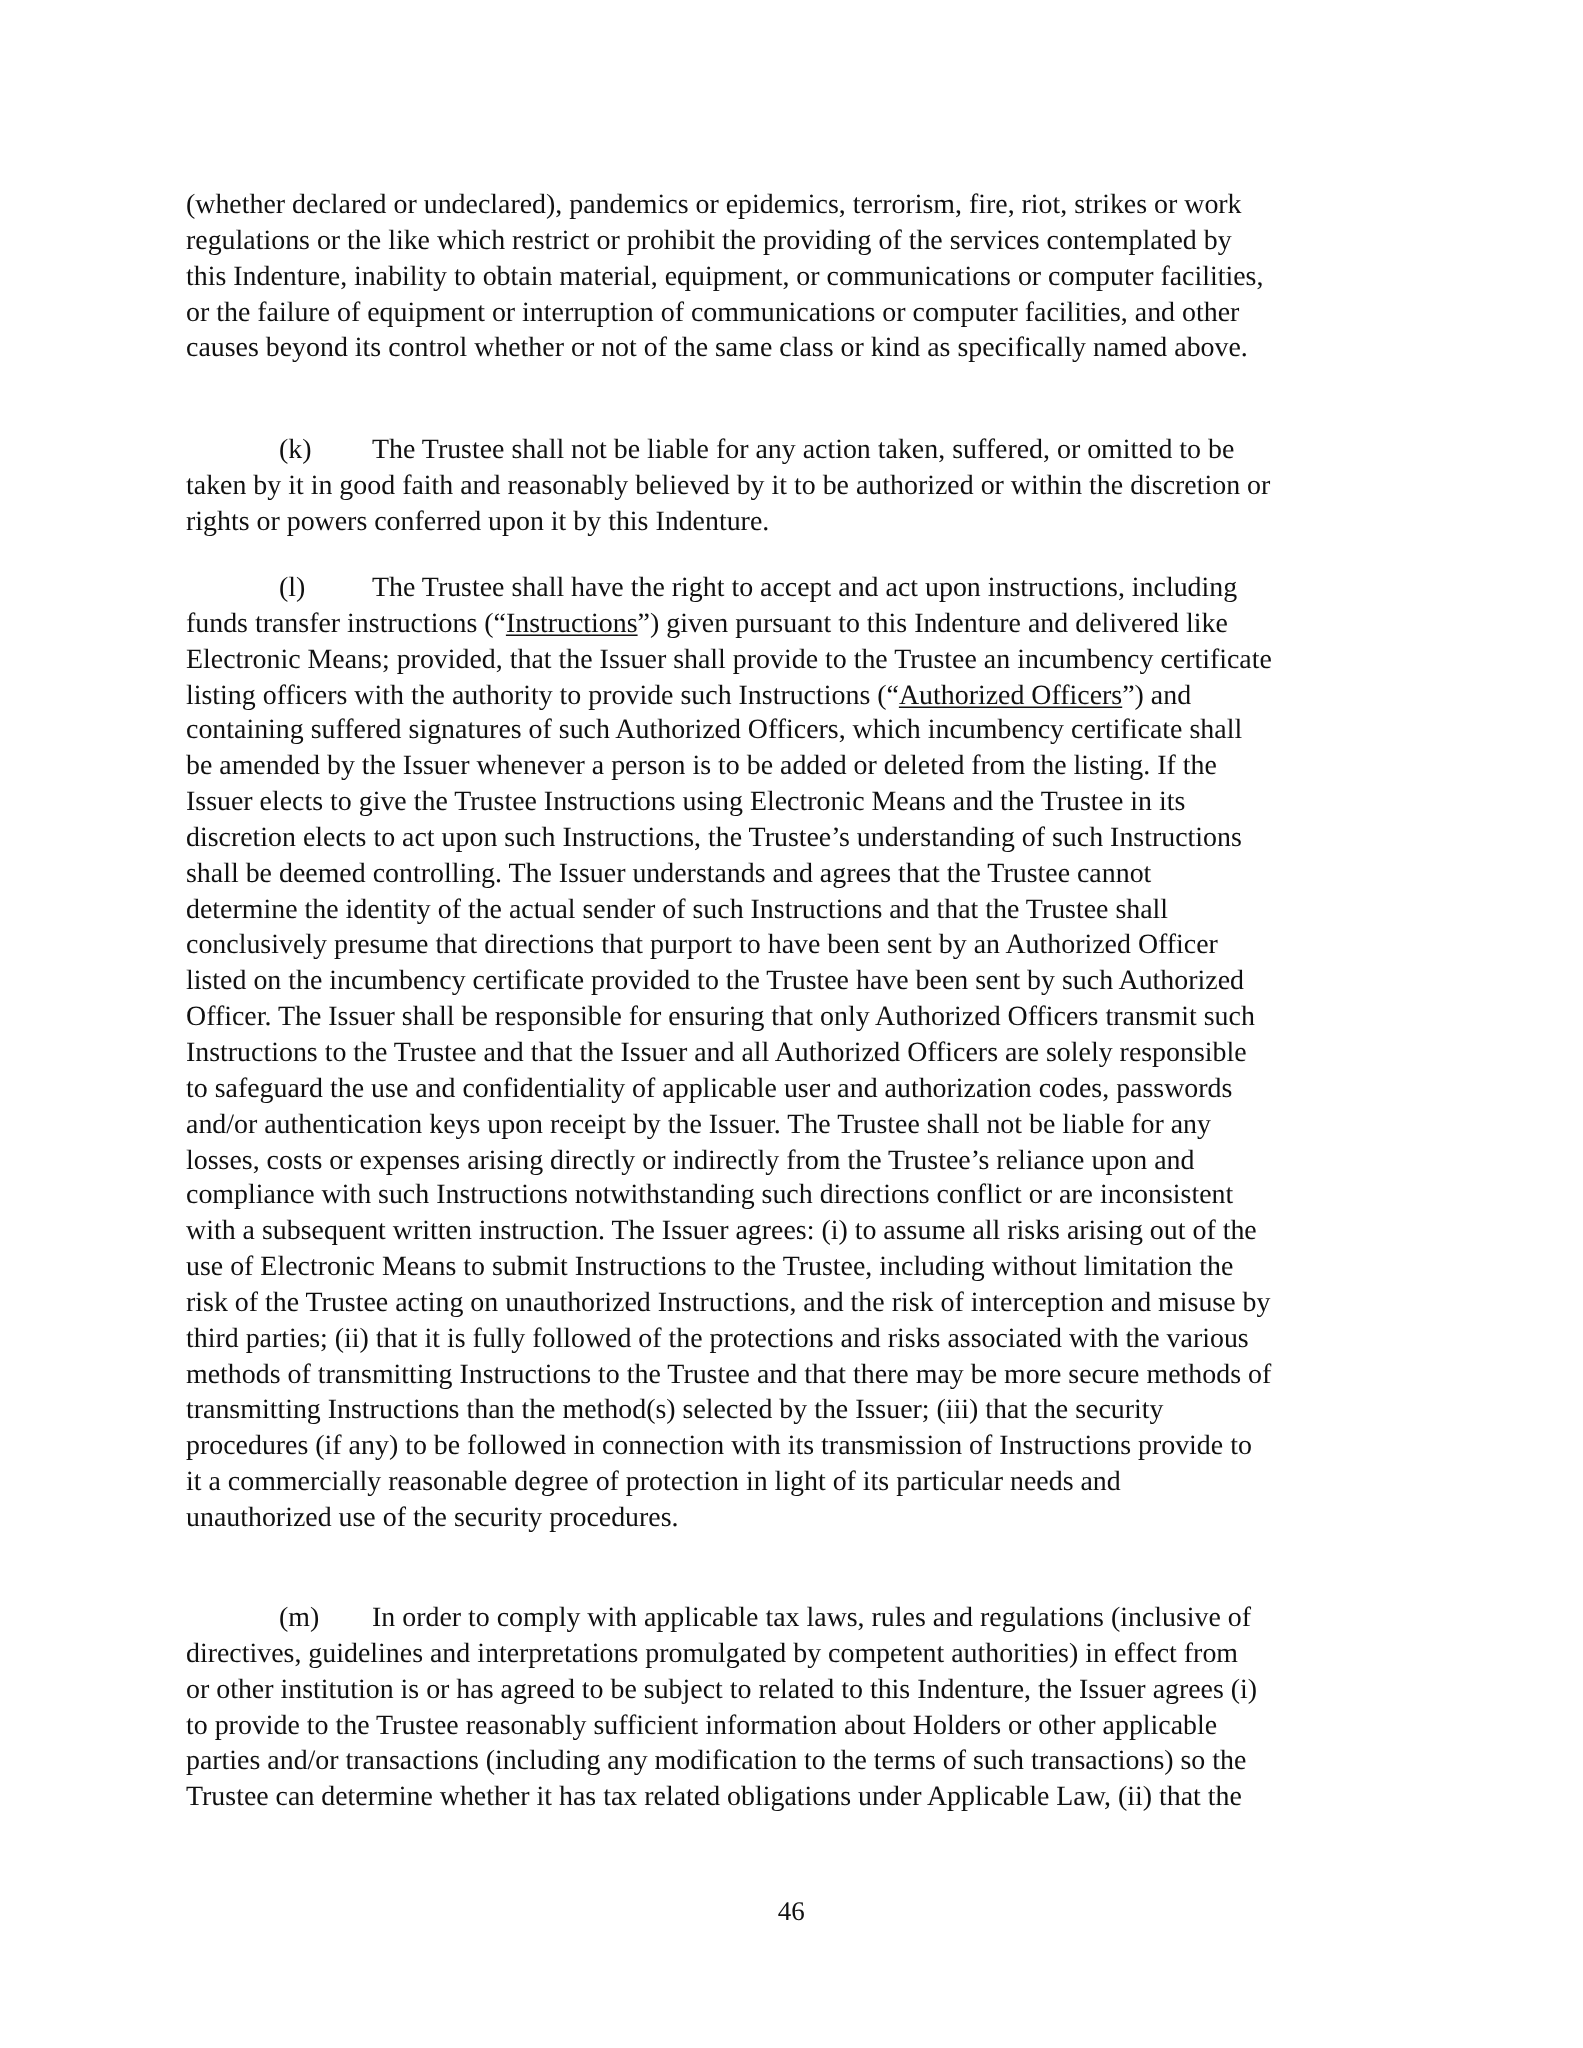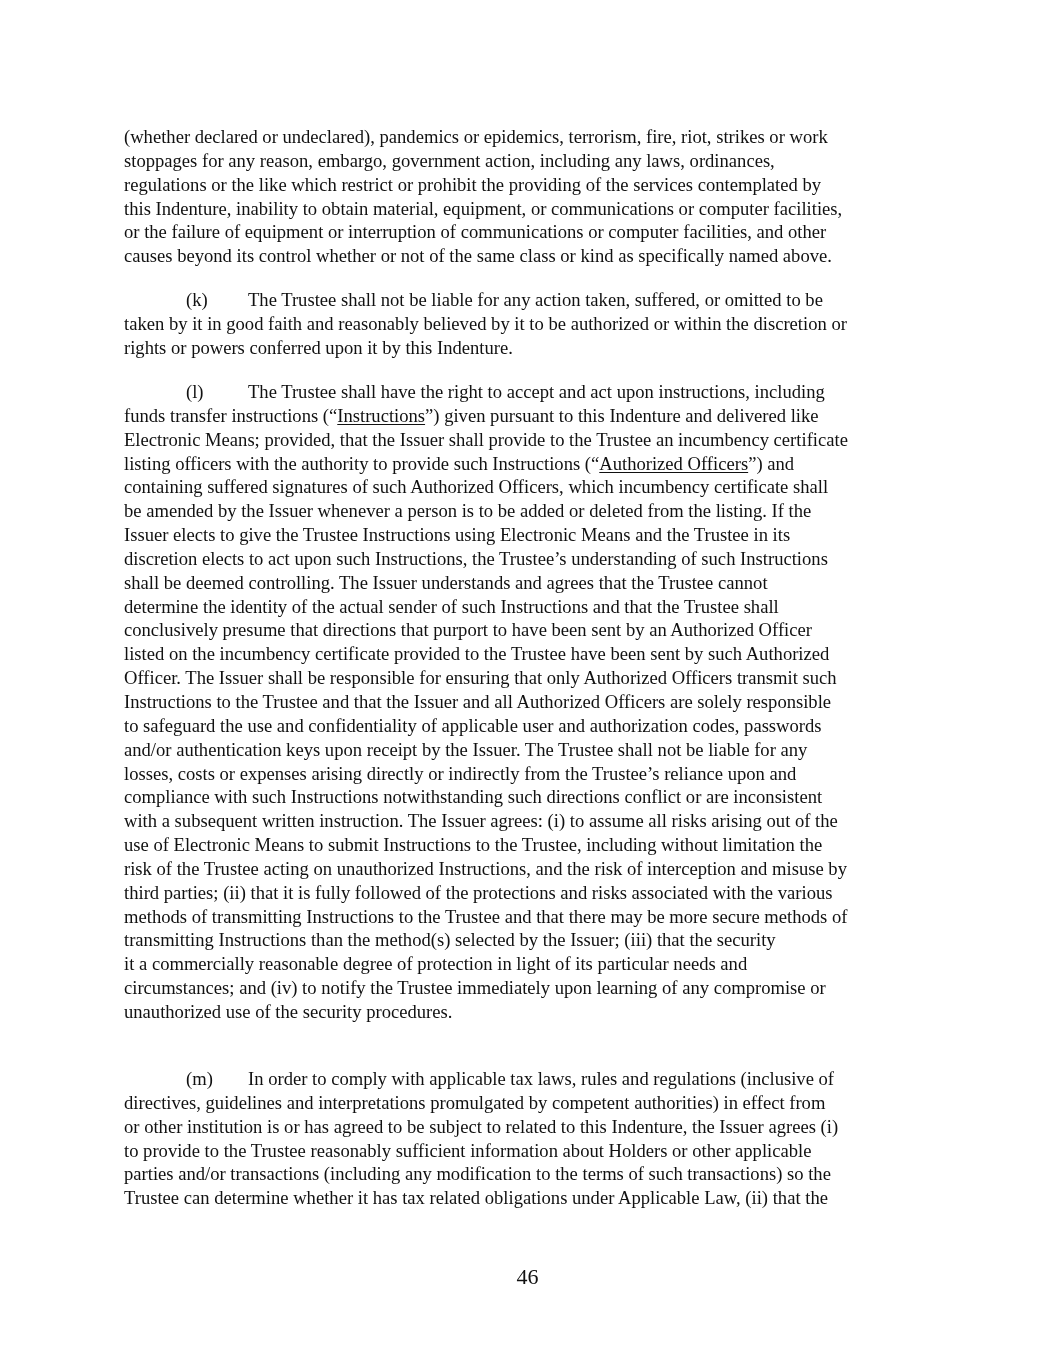--- a/index.html
+++ b/index.html
@@ -50,32 +50,31 @@
     }
     .i {
     }
     .page-number {
       position: absolute;
       left: 0;
       width: 1055px;
       top: 1264px;
       text-align: center;
       font-family: "Liberation Serif", "DejaVu Serif", serif;
-      font-size: 22px;
+      font-size: 18px;
       color: #111111;
     }
   </style>
 </head>
 <body>
 
 <div class="page">
 
   <div class="text-block" style="top:125px;">
     <span class="line">(whether declared or undeclared), pandemics or epidemics, terrorism, fire, riot, strikes or work</span>
-    <span class="line">stoppages for any reason, embargo, government action, including any laws, ordinances,</span>
     <span class="line">regulations or the like which restrict or prohibit the providing of the services contemplated by</span>
     <span class="line">this Indenture, inability to obtain material, equipment, or communications or computer facilities,</span>
     <span class="line">or the failure of equipment or interruption of communications or computer facilities, and other</span>
     <span class="line">causes beyond its control whether or not of the same class or kind as specifically named above.</span>
   </div>
 
   <div class="text-block" style="top:288px;">
     <span class="line"><span class="indent"></span><span class="label">(k)</span><span>The Trustee shall not be liable for any action taken, suffered, or omitted to be</span></span>
     <span class="line">taken by it in good faith and reasonably believed by it to be authorized or within the discretion or</span>
     <span class="line">rights or powers conferred upon it by this Indenture.</span>
@@ -99,22 +98,22 @@
     <span class="line">to safeguard the use and confidentiality of applicable user and authorization codes, passwords</span>
     <span class="line">and/or authentication keys upon receipt by the Issuer. The Trustee shall not be liable for any</span>
     <span class="line">losses, costs or expenses arising directly or indirectly from the Trustee’s reliance upon and</span>
     <span class="line">compliance with such Instructions notwithstanding such directions conflict or are inconsistent</span>
     <span class="line">with a subsequent written instruction.  The Issuer agrees: (i) to assume all risks arising out of the</span>
     <span class="line">use of Electronic Means to submit Instructions to the Trustee, including without limitation the</span>
     <span class="line">risk of the Trustee acting on unauthorized Instructions, and the risk of interception and misuse by</span>
     <span class="line">third parties; (ii) that it is fully followed of the protections and risks associated with the various</span>
     <span class="line">methods of transmitting Instructions to the Trustee and that there may be more secure methods of</span>
     <span class="line">transmitting Instructions than the method(s) selected by the Issuer; (iii) that the security</span>
+    <span class="line">procedures (if any) to be followed in connection with its transmission of Instructions provide to</span>
     <span class="line">it a commercially reasonable degree of protection in light of its particular needs and</span>
-    <span class="line">circumstances; and (iv) to notify the Trustee immediately upon learning of any compromise or</span>
     <span class="line">unauthorized use of the security procedures.</span>
   </div>
 
   <div class="text-block" style="top:1067px;">
     <span class="line"><span class="indent"></span><span class="label">(m)</span><span>In order to comply with applicable tax laws, rules and regulations (inclusive of</span></span>
     <span class="line">directives, guidelines and interpretations promulgated by competent authorities) in effect from</span>
     <span class="line">or other institution is or has agreed to be subject to related to this Indenture, the Issuer agrees (i)</span>
     <span class="line">to provide to the Trustee reasonably sufficient information about Holders or other applicable</span>
     <span class="line">parties and/or transactions (including any modification to the terms of such transactions) so the</span>
     <span class="line">Trustee can determine whether it has tax related obligations under Applicable Law, (ii) that the</span>

